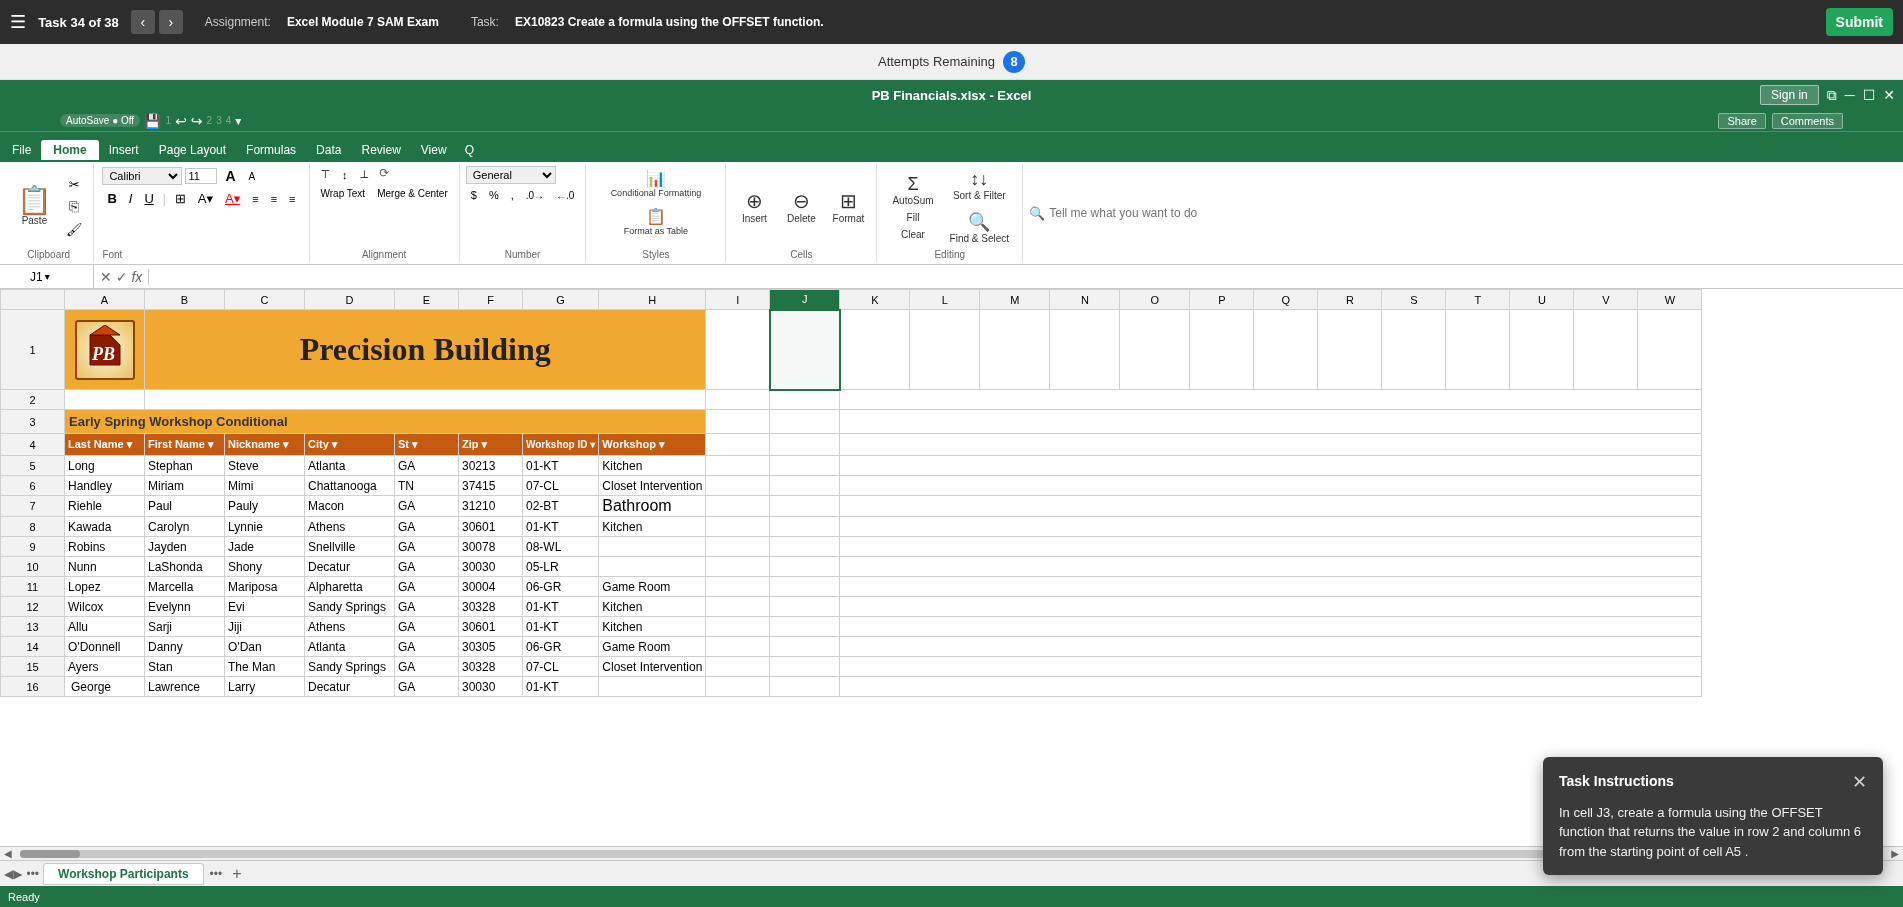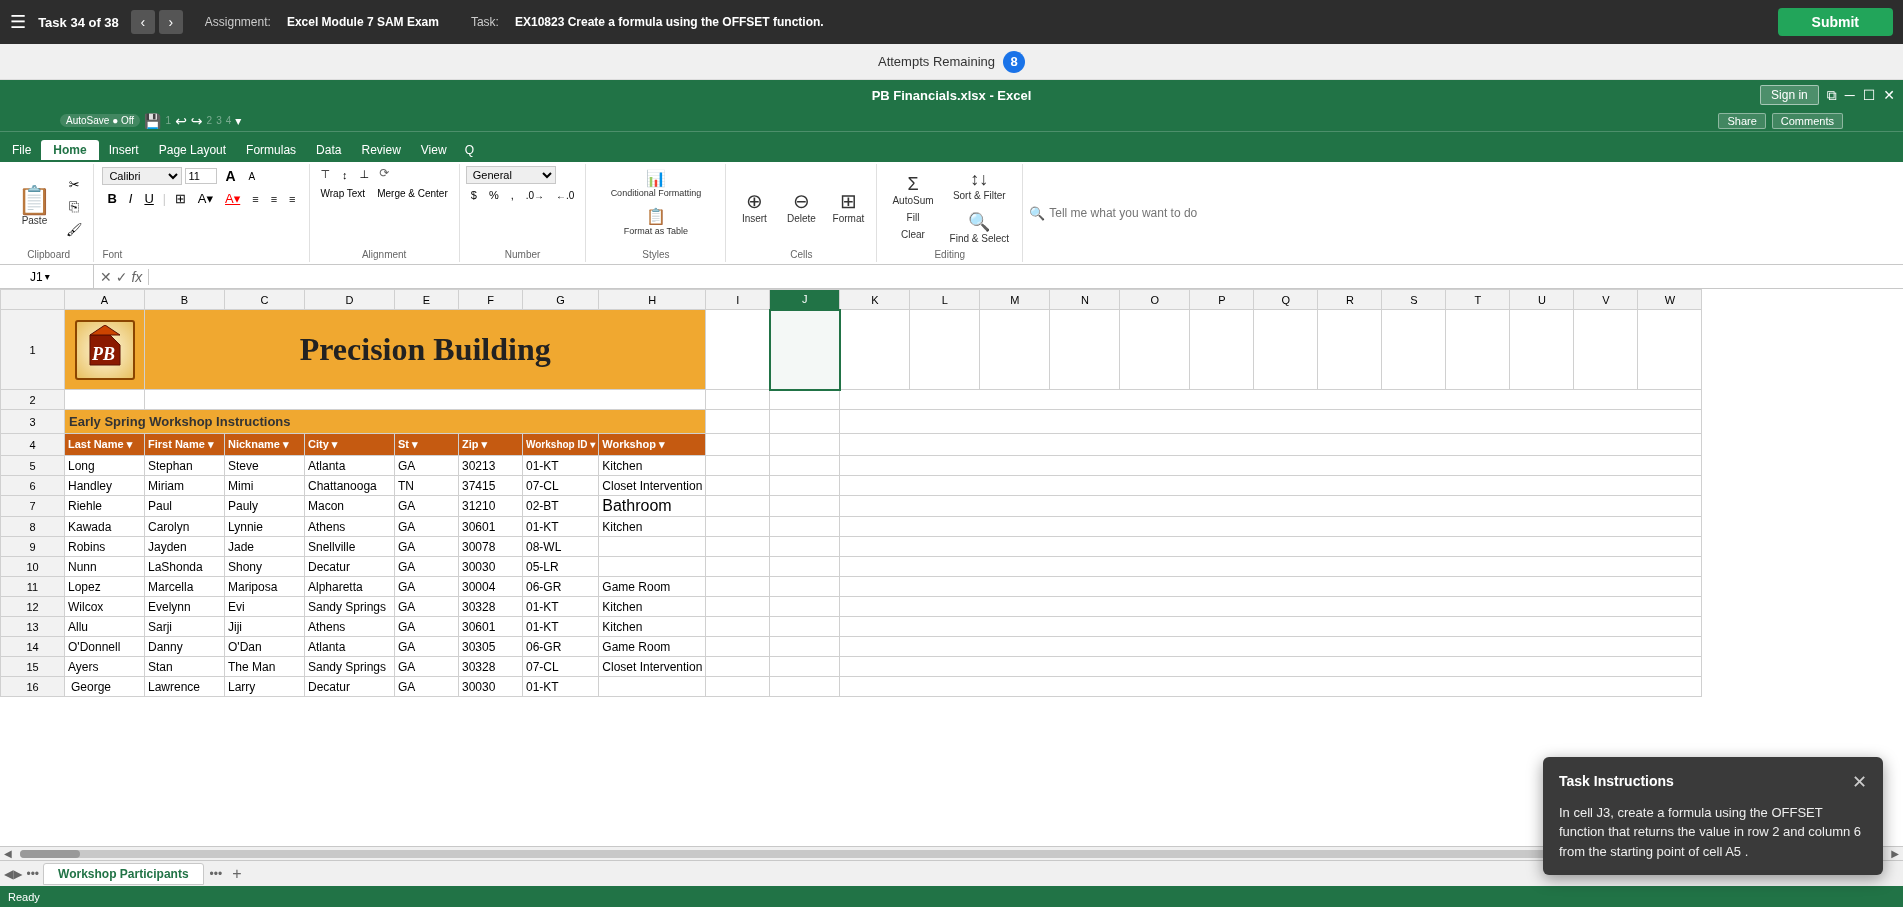--- a/index.html
+++ b/index.html
@@ -15,21 +15,21 @@
       padding: 0 10px;
       gap: 12px;
     }
     #nav-arrows { display: flex; gap: 4px; }
     #nav-arrows button { background: #555; border: none; color: #fff; border-radius: 3px; width: 24px; height: 24px; cursor: pointer; font-size: 14px; }
     #submit-btn {
       margin-left: auto;
       background: #22a55a;
       color: #fff;
       border: none;
-      padding: 6px 34px;
+      padding: 6px 10px;
       border-radius: 4px;
       font-size: 14px;
       font-weight: 600;
       cursor: pointer;
     }
 
     
     #attempts-bar {
       background: #f0f0f0;
       border-bottom: 1px solid #ddd;
@@ -610,21 +610,21 @@
             <td style="background:#f2f2f2; text-align:center; font-size:11px; border:1px solid #d0d0d0;">2</td>
             <td style="border:1px solid #d0d0d0;"></td>
             <td colspan="7" style="border:1px solid #d0d0d0;"></td>
             <td style="border:1px solid #d0d0d0;"></td>
             <td style="border:1px solid #d0d0d0;"></td>
             <td colspan="13" style="border:1px solid #d0d0d0;"></td>
           </tr>
 
           <tr style="height:24px;">
             <td style="background:#f2f2f2; text-align:center; font-size:11px; border:1px solid #d0d0d0;">3</td>
-            <td colspan="8" style="background:#f0a830; border:1px solid #d0d0d0; font-weight:700; font-size:13px; color:#333; padding-left:4px;">Early Spring Workshop Instructions</td>
+            <td colspan="8" style="background:#f0a830; border:1px solid #d0d0d0; font-weight:700; font-size:13px; color:#333; padding-left:4px;">Early Spring Workshop Conditional</td>
             <td style="border:1px solid #d0d0d0;"></td>
             <td style="border:1px solid #d0d0d0;"></td>
             <td colspan="13" style="border:1px solid #d0d0d0;"></td>
           </tr>
 
           <tr style="height:22px;">
             <td style="background:#f2f2f2; text-align:center; font-size:11px; border:1px solid #d0d0d0;">4</td>
             <td style="background:#c55a11; color:#fff; font-weight:700; font-size:11px; border:1px solid #d0d0d0; padding:1px 3px;">Last Name ▾</td>
             <td style="background:#c55a11; color:#fff; font-weight:700; font-size:11px; border:1px solid #d0d0d0; padding:1px 3px;">First Name ▾</td>
             <td style="background:#c55a11; color:#fff; font-weight:700; font-size:11px; border:1px solid #d0d0d0; padding:1px 3px;">Nickname ▾</td>

